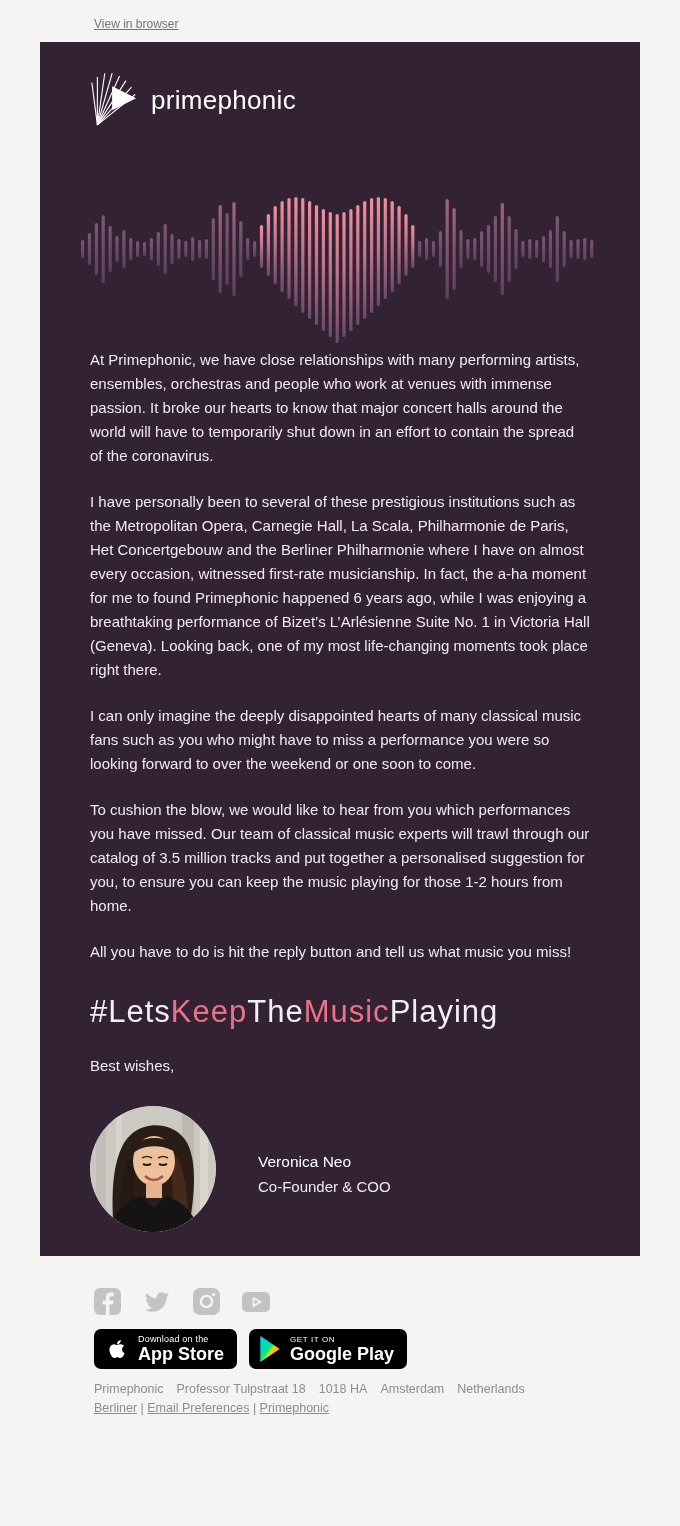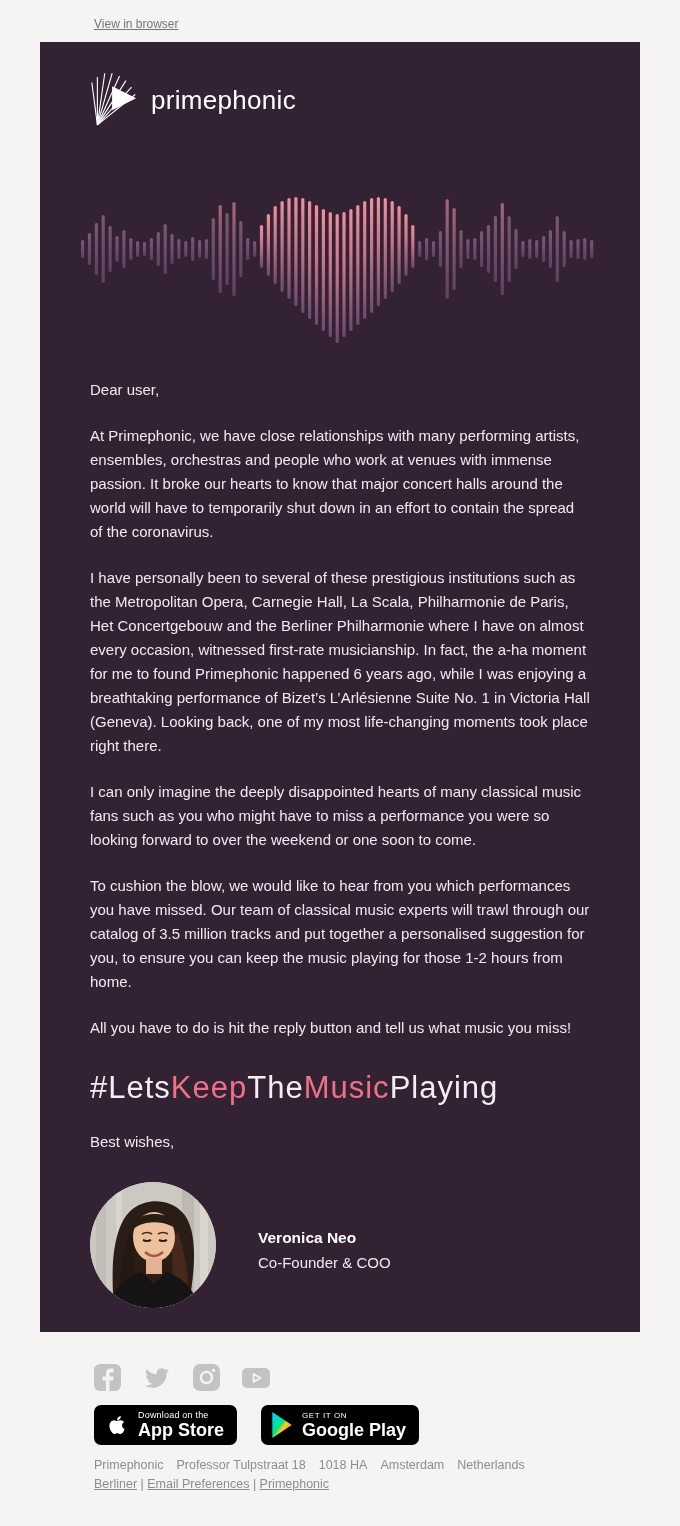--- a/index.html
+++ b/index.html
@@ -46,28 +46,28 @@
 
   .signature { display: flex; align-items: center; gap: 42px; }
   .avatar {
     width: 126px; height: 126px;
     border-radius: 50%;
     overflow: hidden;
     flex: 0 0 auto;
     background: #ccc8c2;
   }
   .avatar svg { display: block; }
-  .sig-name { color: #ffffff; font-weight: 700; font-size: 15.5px; margin: 10px 0 7px 0; }
+  .sig-name { color: #ffffff; font-weight: 400; font-size: 15.5px; margin: 10px 0 7px 0; }
   .sig-title { color: #efe9ee; font-size: 15px; margin: 0; }
 
   .footer { padding: 32px 0 8px 94px; }
   .social-row { display: flex; gap: 22px; align-items: center; }
   .social-row a { display: block; line-height: 0; }
 
-  .badges-row { display: flex; gap: 24px; margin-top: 14px; align-items: center; }
+  .badges-row { display: flex; gap: 12px; margin-top: 14px; align-items: center; }
   .badge {
     background: #000000;
     border-radius: 7px;
     height: 40px;
     display: flex;
     align-items: center;
     padding: 0 13px 0 11px;
     gap: 9px;
     color: #ffffff;
     text-decoration: none;
@@ -195,21 +195,20 @@
         <rect x="462.0" y="48.0" width="3.2" height="26.0" rx="1.6" fill="url(#gSide)"></rect>
         <rect x="468.8" y="42.0" width="3.2" height="38.0" rx="1.6" fill="url(#gSide)"></rect>
         <rect x="475.7" y="28.0" width="3.2" height="66.0" rx="1.6" fill="url(#gSide)"></rect>
         <rect x="482.6" y="43.0" width="3.2" height="36.0" rx="1.6" fill="url(#gSide)"></rect>
         <rect x="489.5" y="52.0" width="3.2" height="18.0" rx="1.6" fill="url(#gSide)"></rect>
         <rect x="496.4" y="51.0" width="3.2" height="20.0" rx="1.6" fill="url(#gSide)"></rect>
         <rect x="503.2" y="50.0" width="3.2" height="22.0" rx="1.6" fill="url(#gSide)"></rect>
         <rect x="510.1" y="52.0" width="3.2" height="18.0" rx="1.6" fill="url(#gSide)"></rect>
       </svg></div>
 
-  <p class="greeting">Dear user,</p>
   <p class="body-copy">At Primephonic, we have close relationships with many performing artists, ensembles, orchestras and people who work at venues with immense passion. It broke our hearts to know that major concert halls around the world will have to temporarily shut down in an effort to contain the spread of the coronavirus.</p>
   <p class="body-copy">I have personally been to several of these prestigious institutions such as the Metropolitan Opera, Carnegie Hall, La Scala, Philharmonie de Paris, Het Concertgebouw and the Berliner Philharmonie where I have on almost every occasion, witnessed first-rate musicianship. In fact, the a-ha moment for me to found Primephonic happened 6 years ago, while I was enjoying a breathtaking performance of Bizet’s L’Arlésienne Suite No. 1 in Victoria Hall (Geneva). Looking back, one of my most life-changing moments took place right there.</p>
   <p class="body-copy">I can only imagine the deeply disappointed hearts of many classical music fans such as you who might have to miss a performance you were so looking forward to over the weekend or one soon to come.</p>
   <p class="body-copy">To cushion the blow, we would like to hear from you which performances you have missed. Our team of classical music experts will trawl through our catalog of 3.5 million tracks and put together a personalised suggestion for you, to ensure you can keep the music playing for those 1-2 hours from home.</p>
   <p class="body-copy">All you have to do is hit the reply button and tell us what music you miss!</p>
 
   <div class="hashtag"><span style="color: rgb(243, 238, 242);">#Lets</span><span style="color: rgb(238, 114, 135); text-align: center;">Keep</span><span style="color: rgb(243, 238, 242); margin-top: 32px;">The</span><span style="color: rgb(238, 114, 135);">Music</span><span style="color: rgb(243, 238, 242);">Playing</span></div>
 
   <p class="closing">Best wishes,</p>
 

